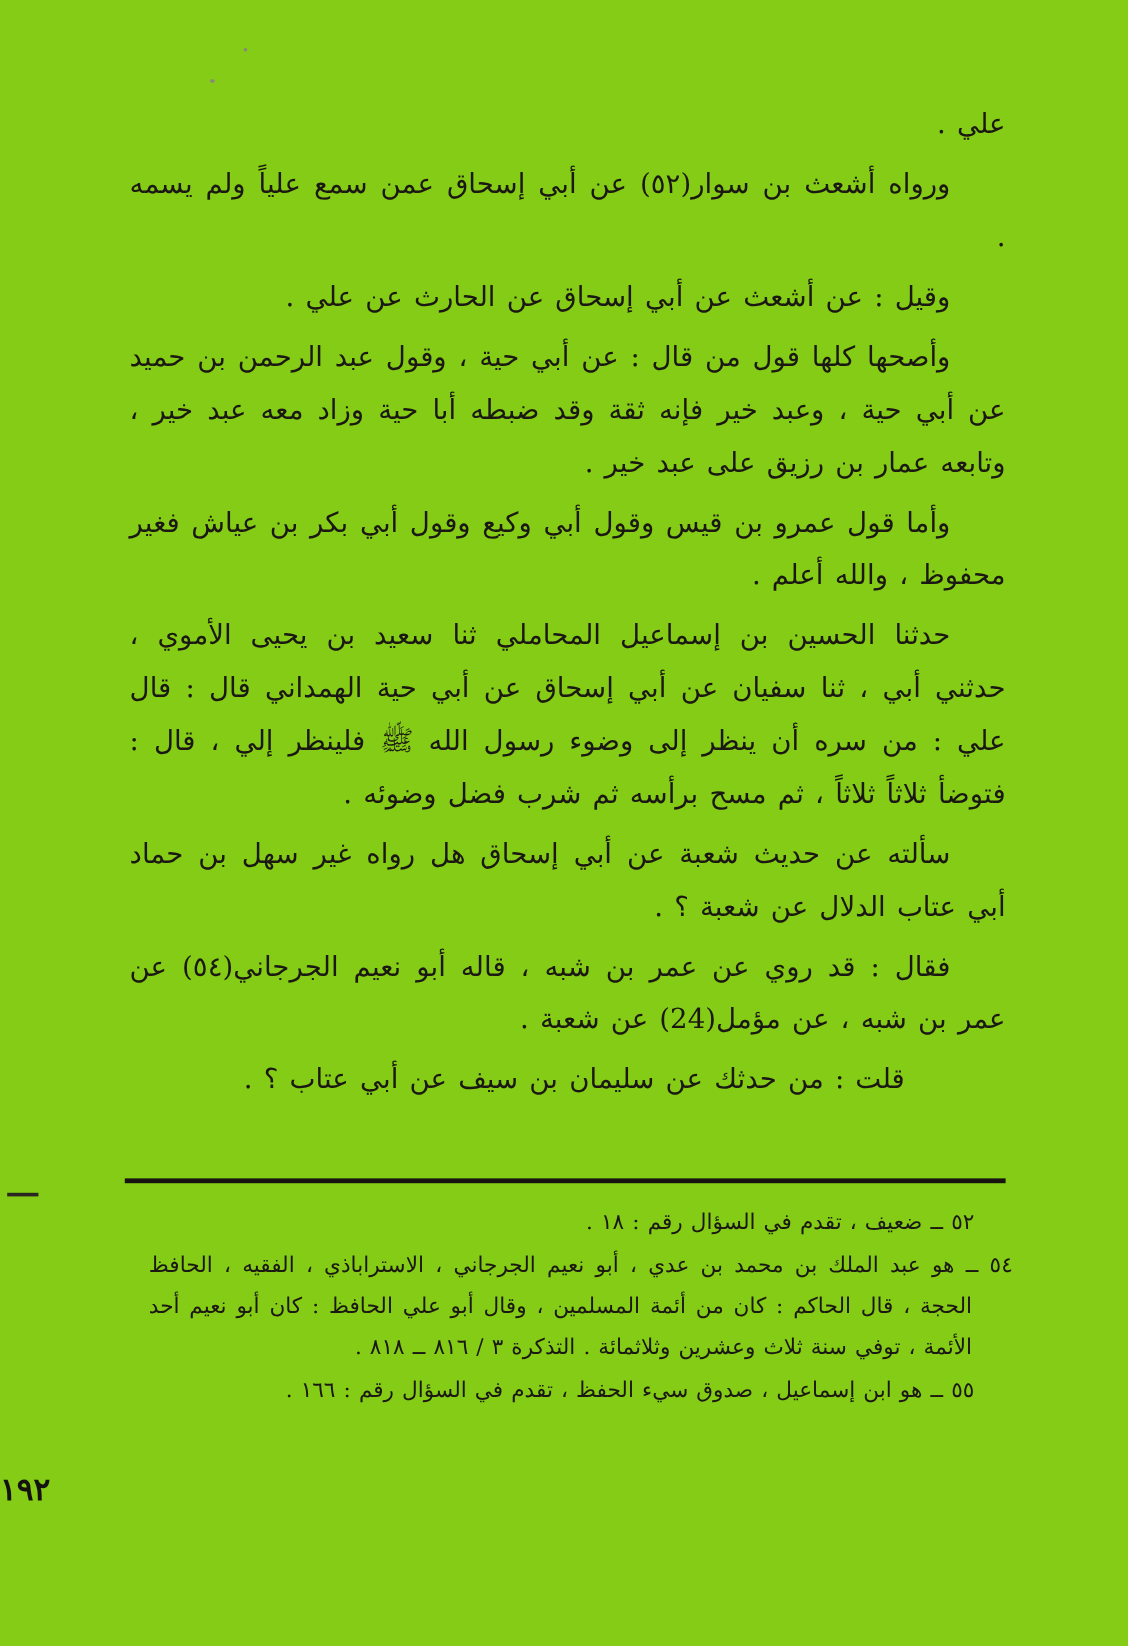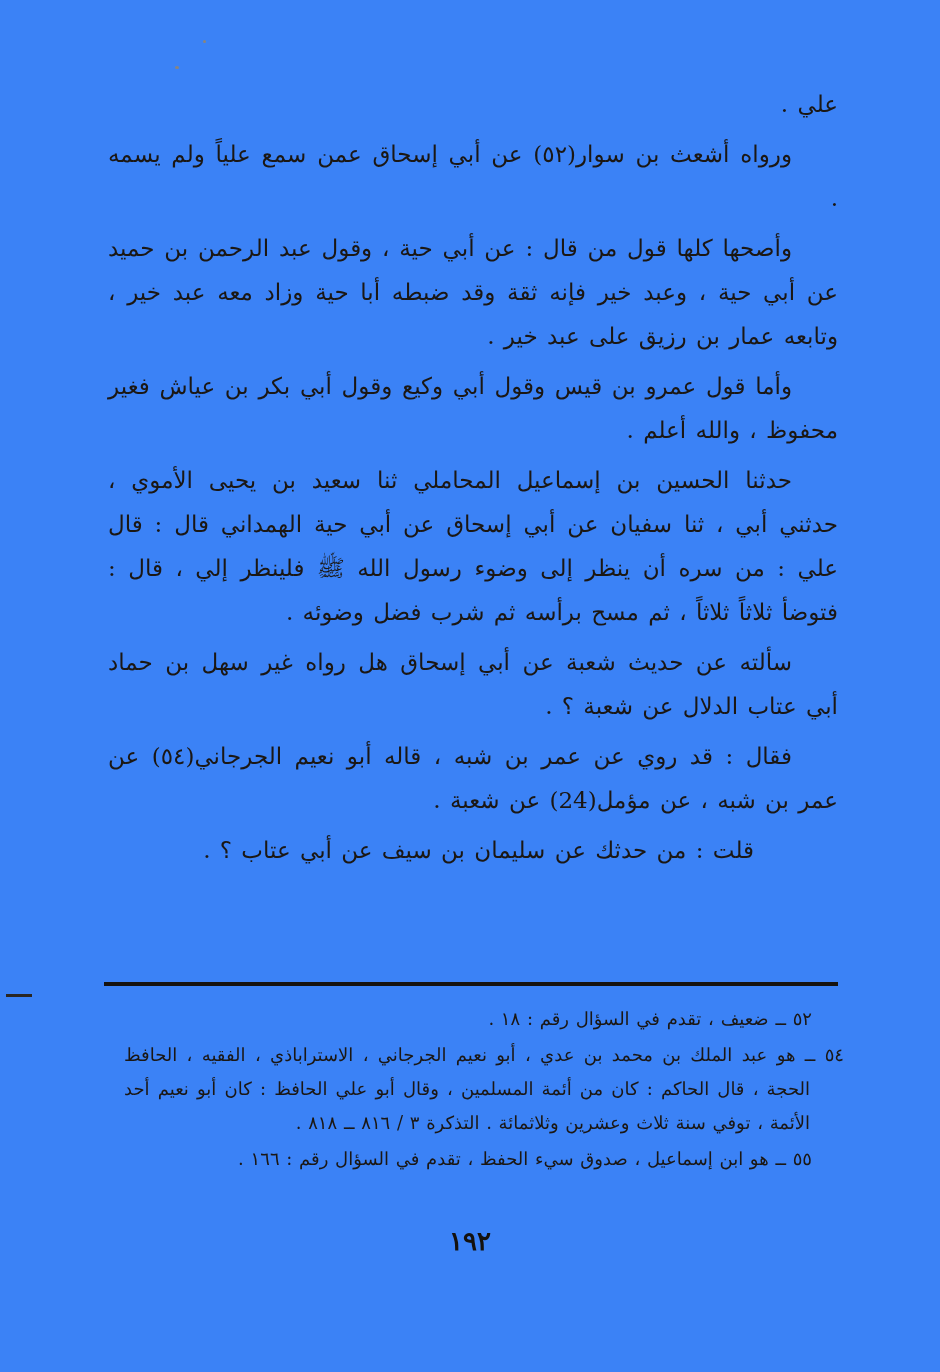--- a/index.html
+++ b/index.html
@@ -9,21 +9,21 @@
   }
   body {
     width: 940px;
     height: 1372px;
     font-family: "DejaVu Serif", "Liberation Serif", serif;
   }
   .page {
     position: relative;
     width: 940px;
     height: 1372px;
-    background: #3b82f6;
+    background: #84cc16;
     color: #1b1713;
     direction: rtl;
     overflow: hidden;
   }
   
   .speck {
     position: absolute;
     background: #8a857d;
     border-radius: 50%;
   }
@@ -76,38 +76,39 @@
   }
   .fn { margin: 0 0 2px 0; }
   .fn-indent { padding-right: 32px; }
   .fn-hang { padding-right: 34px; text-indent: -34px; margin-left: 12px; }
 
   .page-number {
     position: absolute;
     top: 1226px;
     left: 0;
     width: 940px;
-    text-align: center;
+    text-align: left;
     font-size: 26px;
     font-weight: bold;
     letter-spacing: 2px;
     color: #14110e;
   }
 </style>
 </head>
 <body>
 
 <div class="page">
 
   <span class="speck s1"></span>
   <span class="speck s2"></span>
 
   <main class="main-text">
     <p class="para no-indent">علي .</p>
     <p class="para">ورواه أشعث بن سوار(٥٢) عن أبي إسحاق عمن سمع علياً ولم يسمه .</p>
+    <p class="para">وقيل : عن أشعث عن أبي إسحاق عن الحارث عن علي .</p>
     <p class="para">وأصحها كلها قول من قال : عن أبي حية ، وقول عبد الرحمن بن حميد عن أبي حية ، وعبد خير فإنه ثقة وقد ضبطه أبا حية وزاد معه عبد خير ، وتابعه عمار بن رزيق على عبد خير .</p>
     <p class="para">وأما قول عمرو بن قيس وقول أبي وكيع وقول أبي بكر بن عياش فغير محفوظ ، والله أعلم .</p>
     <p class="para">حدثنا الحسين بن إسماعيل المحاملي ثنا سعيد بن يحيى الأموي ، حدثني أبي ، ثنا سفيان عن أبي إسحاق عن أبي حية الهمداني قال : قال علي : من سره أن ينظر إلى وضوء رسول الله ﷺ فلينظر إلي ، قال : فتوضأ ثلاثاً ثلاثاً ، ثم مسح برأسه ثم شرب فضل وضوئه .</p>
     <p class="para">سألته عن حديث شعبة عن أبي إسحاق هل رواه غير سهل بن حماد أبي عتاب الدلال عن شعبة ؟ .</p>
     <p class="para">فقال : قد روي عن عمر بن شبه ، قاله أبو نعيم الجرجاني(٥٤) عن عمر بن شبه ، عن مؤمل(24) عن شعبة .</p>
     <p class="para indent-lg">قلت : من حدثك عن سليمان بن سيف عن أبي عتاب ؟ .</p>
   </main>
 
   <div class="footnote-rule"></div>
   <div class="margin-dash"></div>

